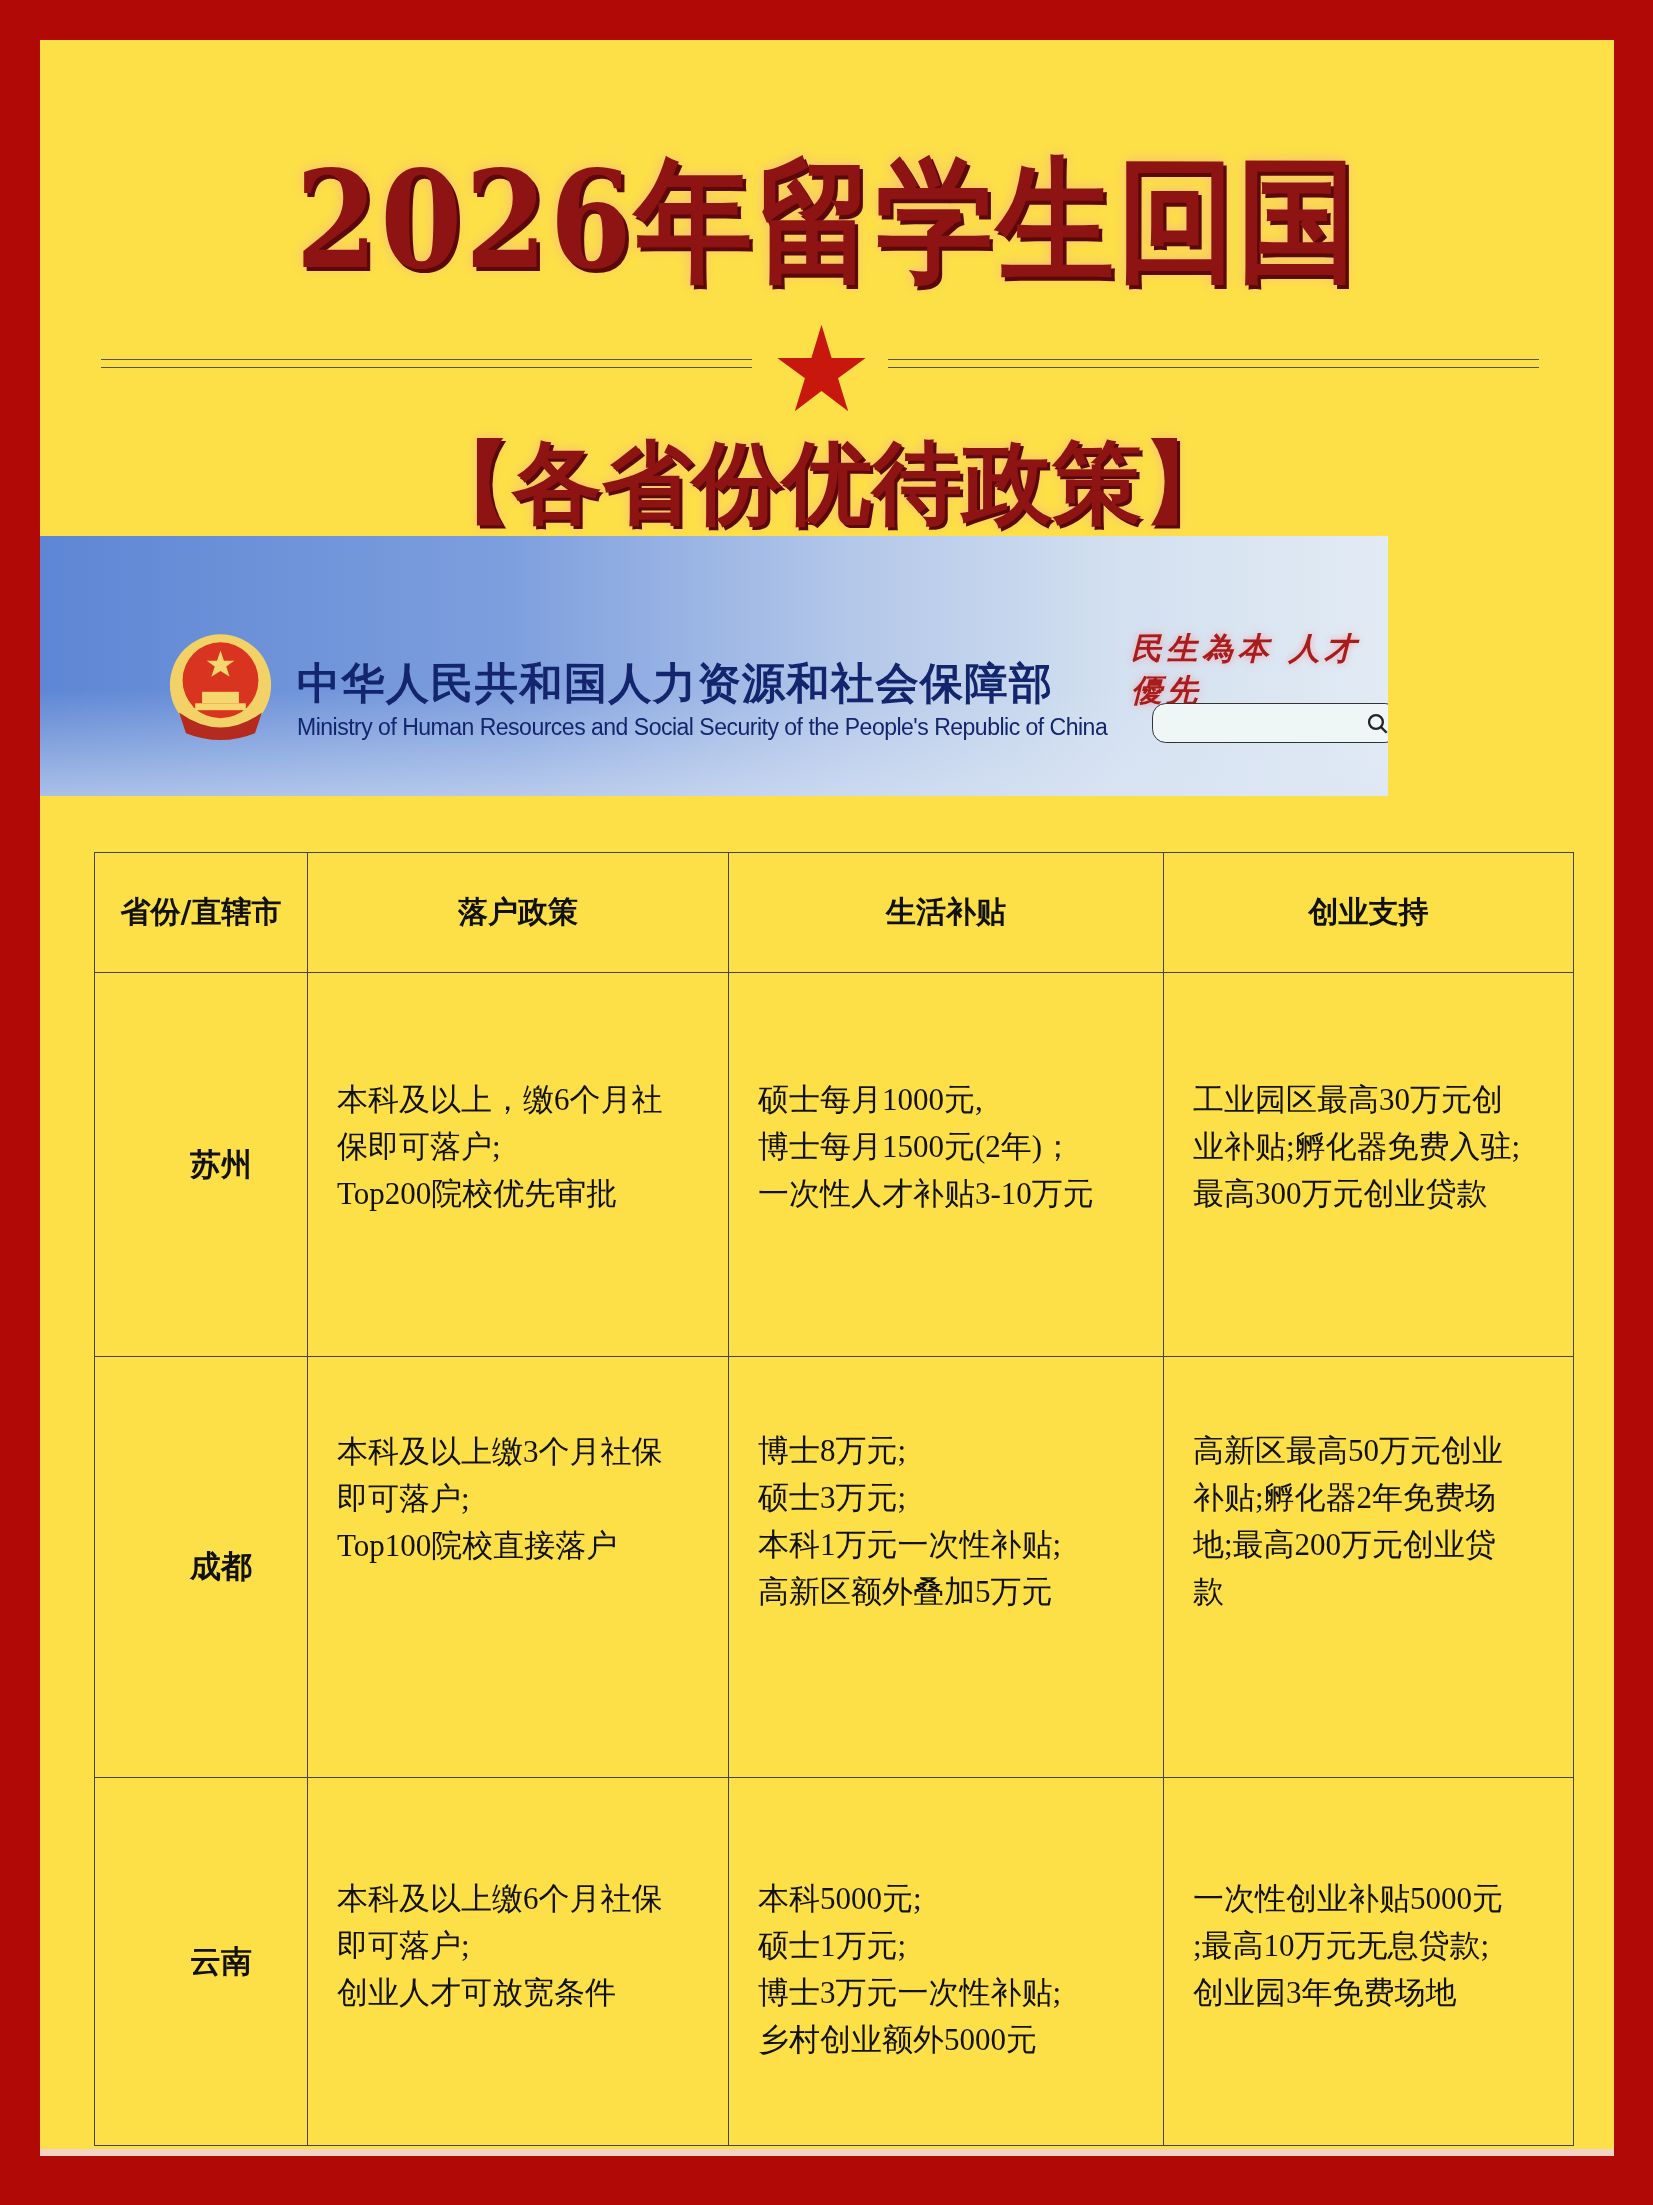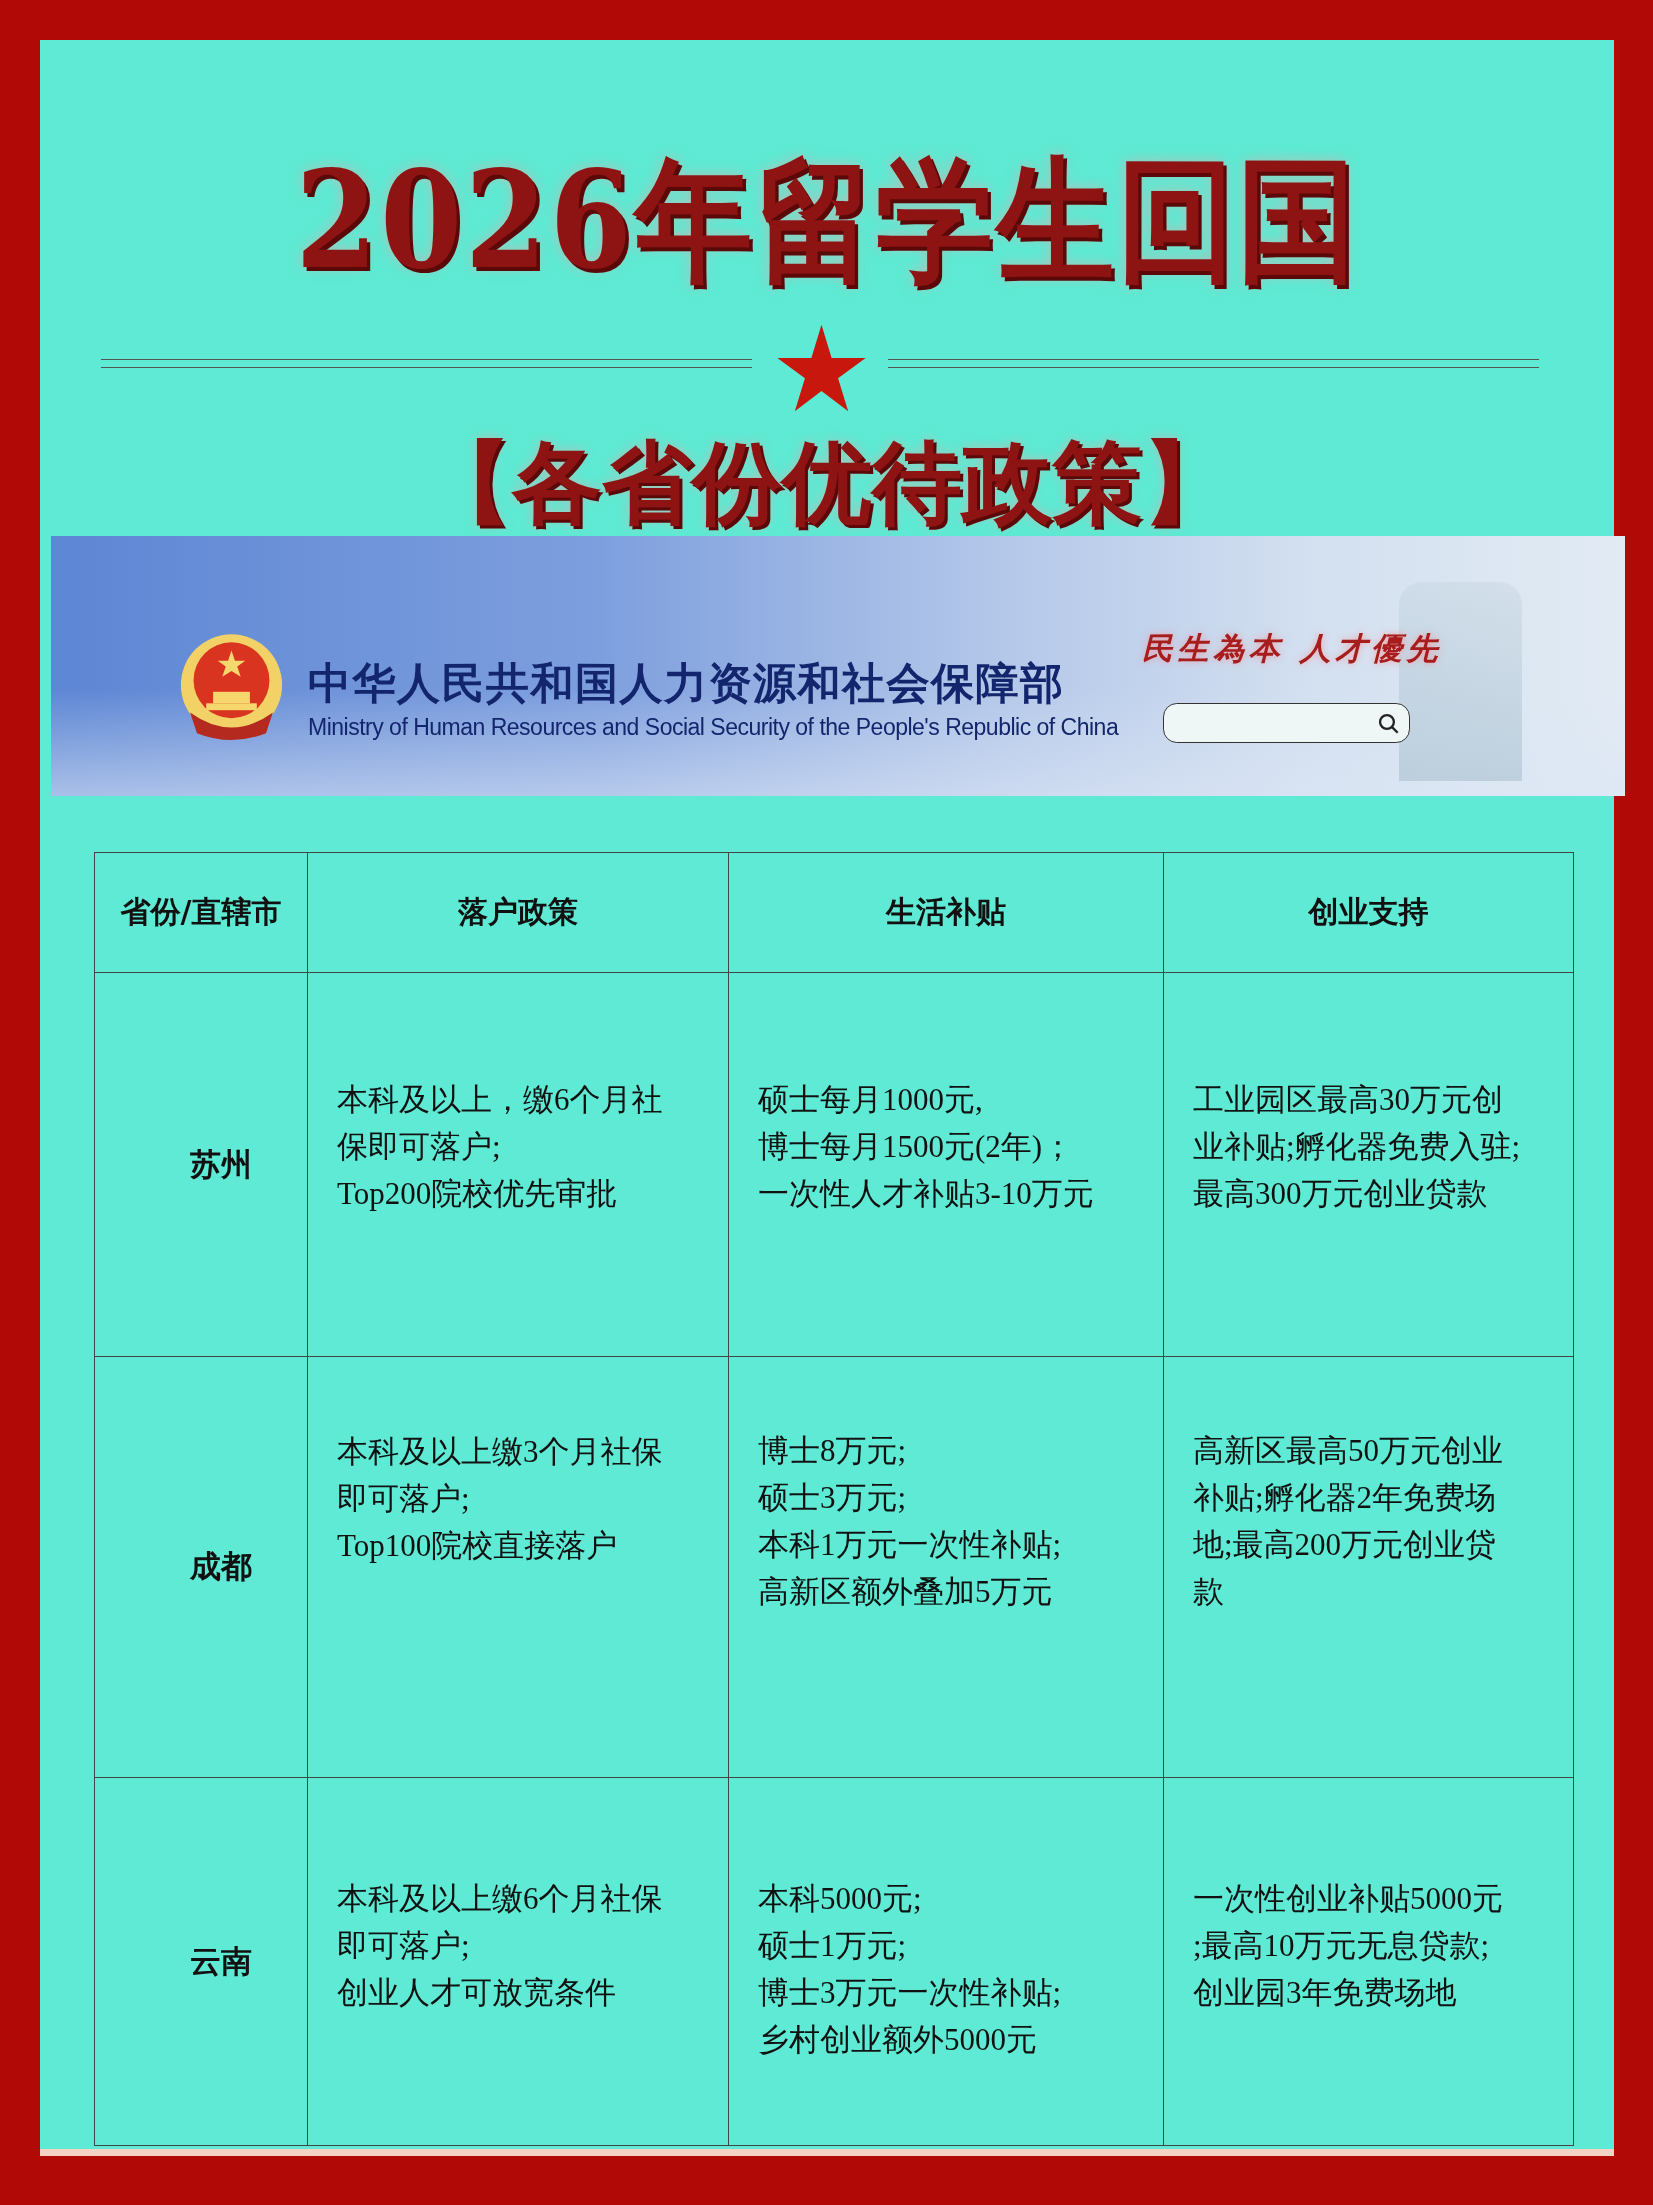--- a/index.html
+++ b/index.html
@@ -6,21 +6,21 @@
   html, body { width: 1654px; height: 2205px; overflow: hidden; }
   body {
     background: #b10a06;
     font-family: "DejaVu Sans", "Liberation Sans", sans-serif;
     position: relative;
   }
   .frame {
     position: absolute;
     left: 40px; top: 40px;
     width: 1574px; height: 2116px;
-    background: #5eead4;
+    background: #fde047;
     border-bottom: 7.7px solid #f3d3c4;
   }
   .title {
     position: absolute;
     left: 0; right: 0; top: 92px;
     text-align: center;
     font-family: "DejaVu Serif", "Liberation Serif", serif;
     font-weight: bold;
     font-size: 134px;
     color: #8e1414;
@@ -41,22 +41,22 @@
   .subtitle {
     position: absolute; left: 0; right: 0; top: 383px;
     text-align: center;
     font-family: "DejaVu Serif", "Liberation Serif", serif;
     font-weight: bold;
     font-size: 90px;
     color: #8e1414;
     text-shadow: 3.1px 3.1px 0 #5a0808, 0 0 10.7px rgba(240,160,160,0.6);
   }
   .banner {
-    position: absolute; left: 11px; top: 496px;
-    width: 1574px; height: 260px;
+    position: absolute; left: 0; top: 496px;
+    width: 1348px; height: 260px;
     background: linear-gradient(90deg, #5d86d4 0%, #7e9fde 35%, #b3c7e9 60%, #d3e0f0 80%, #e2ebf4 100%);
     overflow: hidden;
   }
   .banner .haze {
     position: absolute; left: 0; right: 0; bottom: 0; height: 107px;
     background: linear-gradient(180deg, rgba(255,255,255,0) 0%, rgba(220,230,245,0.6) 100%);
   }
   .banner .emblem { position: absolute; left: 123px; top: 96px; width: 115px; height: 115px; }
   .banner .ministry-cn {
     position: absolute; left: 257px; top: 119px;

